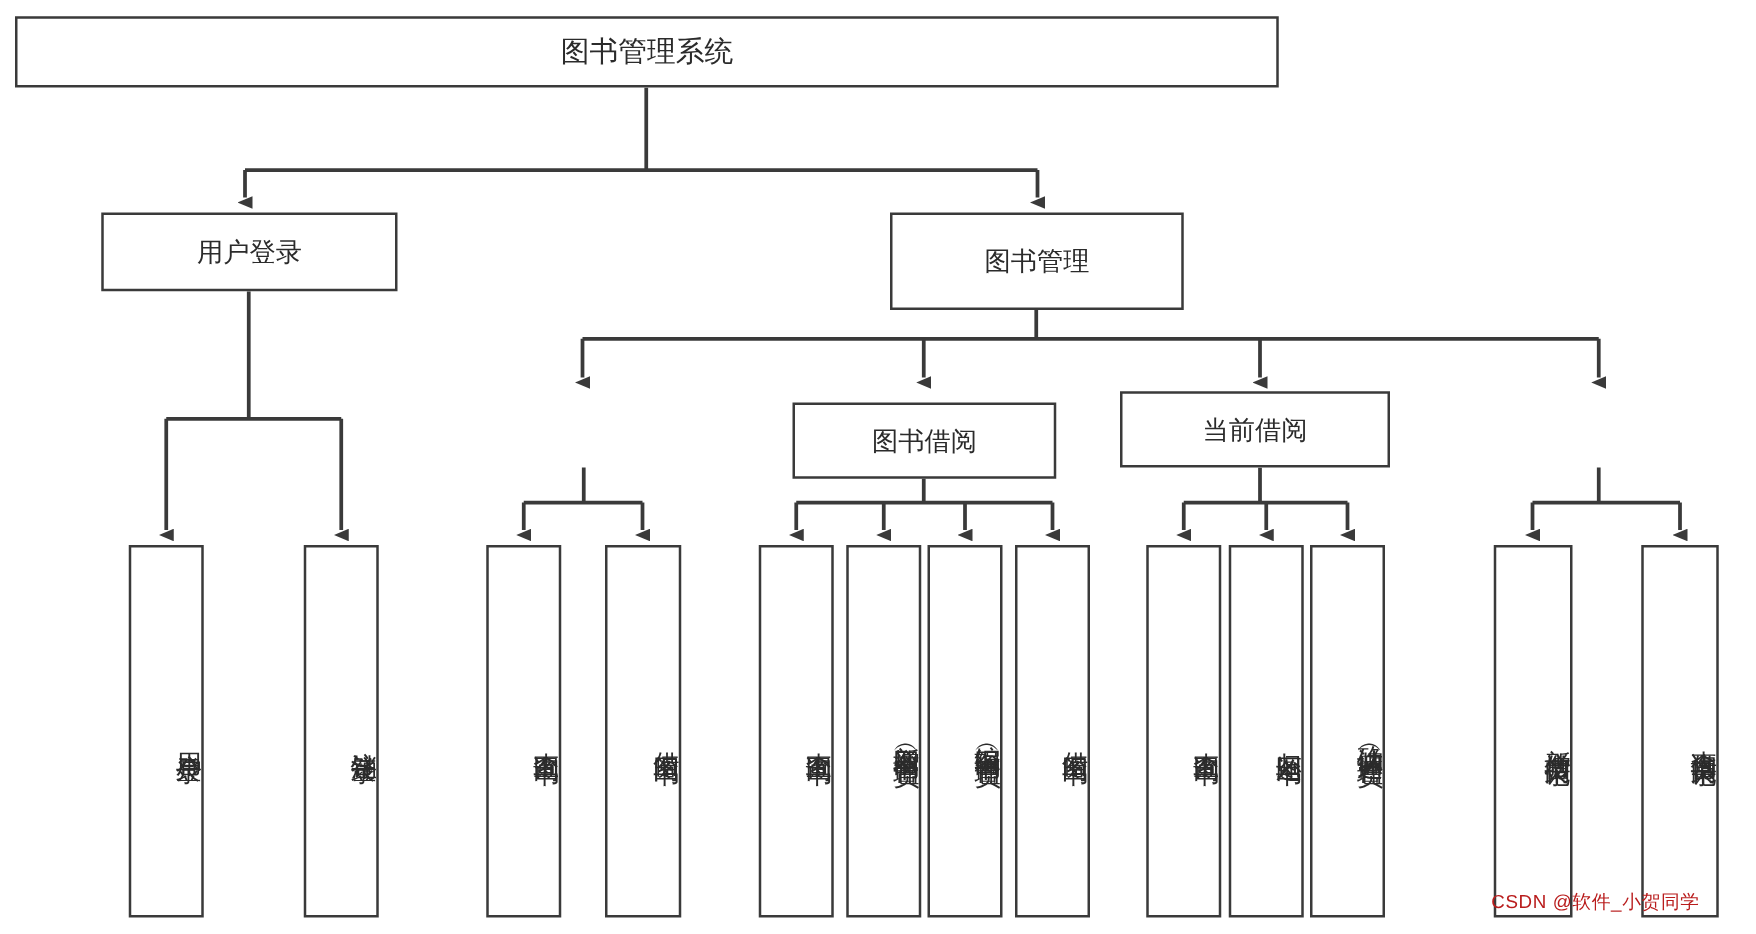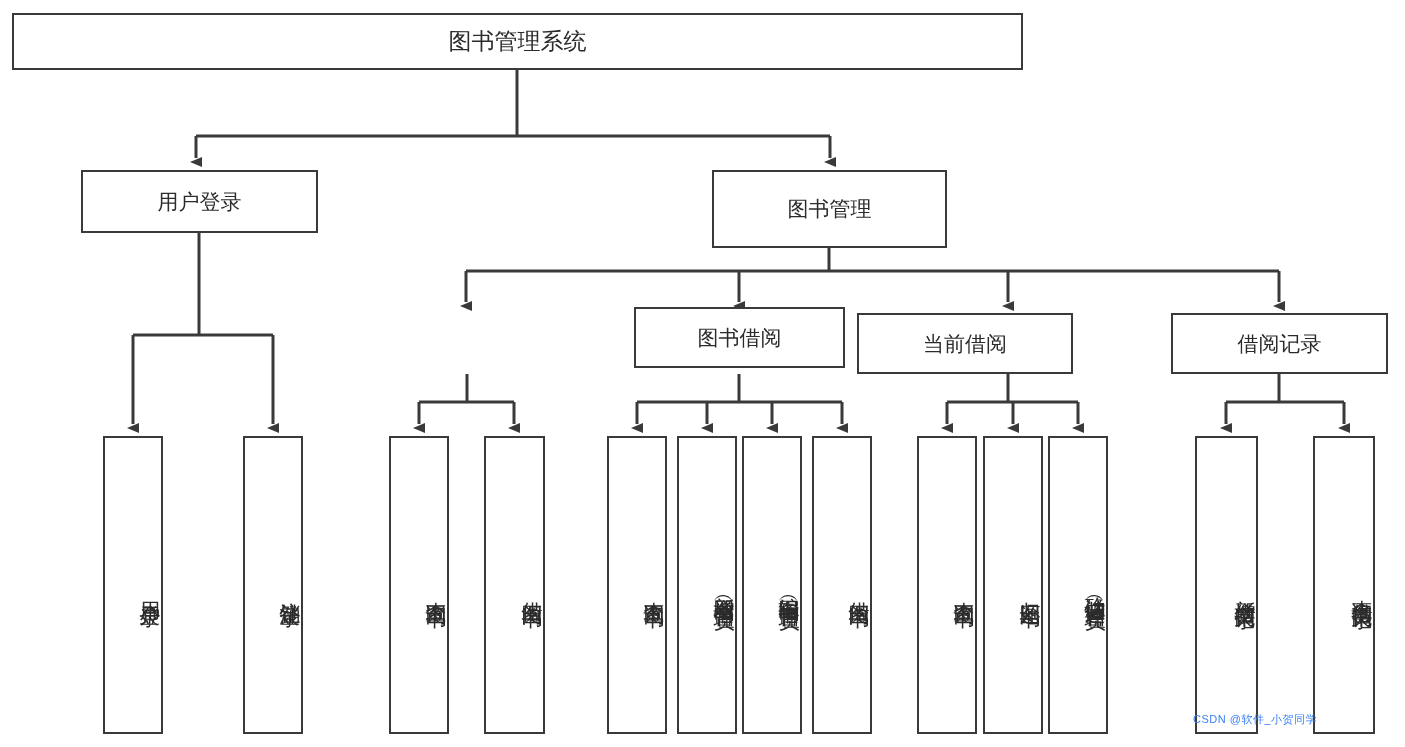--- a/index.html
+++ b/index.html
@@ -48,22 +48,22 @@
     padding-top: 8px;
     letter-spacing: 2px;
     line-height: 1;
   }
   .node-label {
     display: block;
     white-space: nowrap;
   }
   .watermark {
     position: absolute;
-    color: #3b82f6;
-    font-size: 11px;
+    color: #b91c1c;
+    font-size: 15px;
     letter-spacing: 0.5px;
     white-space: nowrap;
     z-index: 3;
   }
 </style>
 </head>
 <body>
 
 <div id="canvas">
 
@@ -123,31 +123,28 @@
 
   <div class="node level2" style="left: 81px; top: 170px; width: 237px; height: 63px;">
     <span class="node-label">用户登录</span>
   </div>
 
   <div class="node level2" style="left: 712px; top: 170px; width: 235px; height: 78px;">
     <span class="node-label">图书管理</span>
   </div>
 
 
-  <div class="node level3" style="left: 634px; top: 307px; width: 211px; height: 61px;">
+  <div class="node level3" style="left: 634px; top: 322px; width: 211px; height: 61px;">
     <span class="node-label">图书借阅</span>
   </div>
 
-  <div class="node level3" style="left: 857px; top: 313px; width: 216px; height: 61px;">
+  <div class="node level3" style="left: 896px; top: 313px; width: 216px; height: 61px;">
     <span class="node-label">当前借阅</span>
   </div>
 
-  <div class="node level3" style="left: 1171px; top: 313px; width: 217px; height: 61px;">
-    <span class="node-label">借阅记录</span>
-  </div>
 
   <div class="node leaf" style="left: 103px; top: 436px; width: 60px; height: 298px;">
     <span class="node-label">用户登录</span>
   </div>
 
   <div class="node leaf" style="left: 243px; top: 436px; width: 60px; height: 298px;">
     <span class="node-label">注销登录</span>
   </div>
 
   <div class="node leaf" style="left: 389px; top: 436px; width: 60px; height: 298px;">

